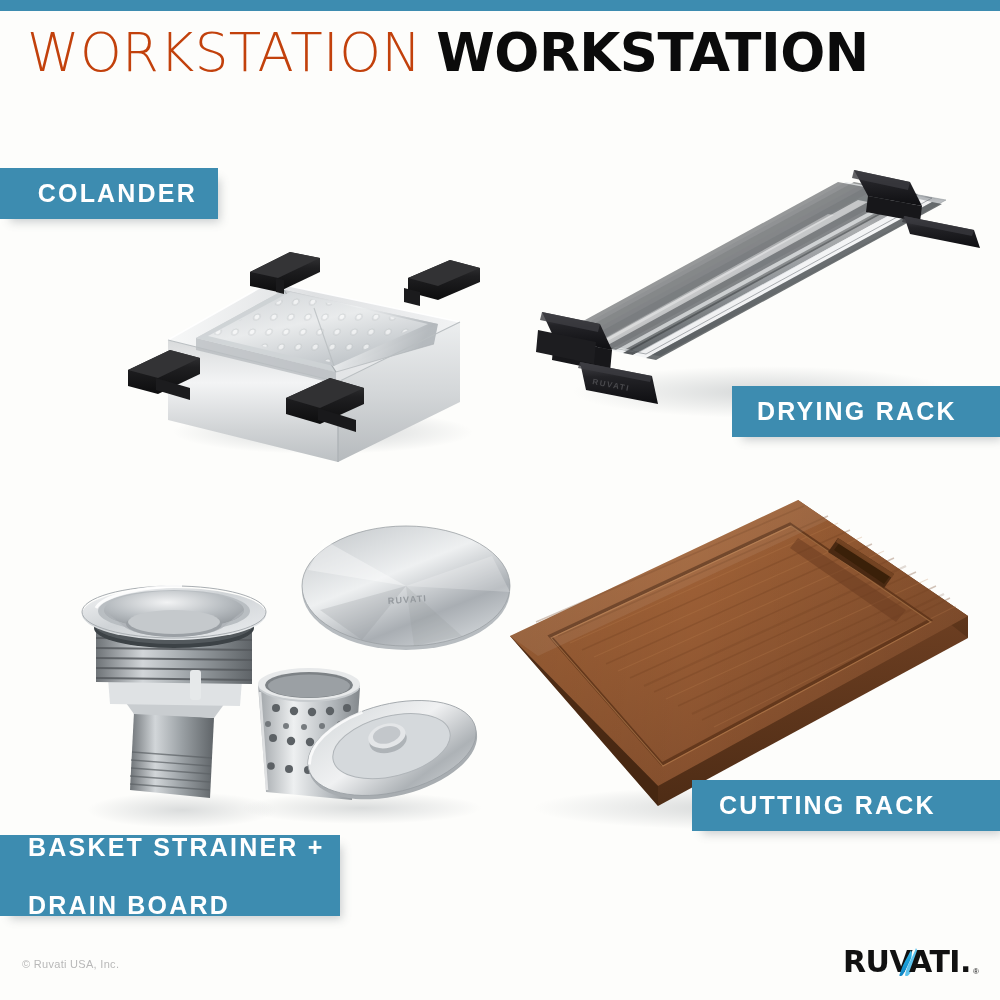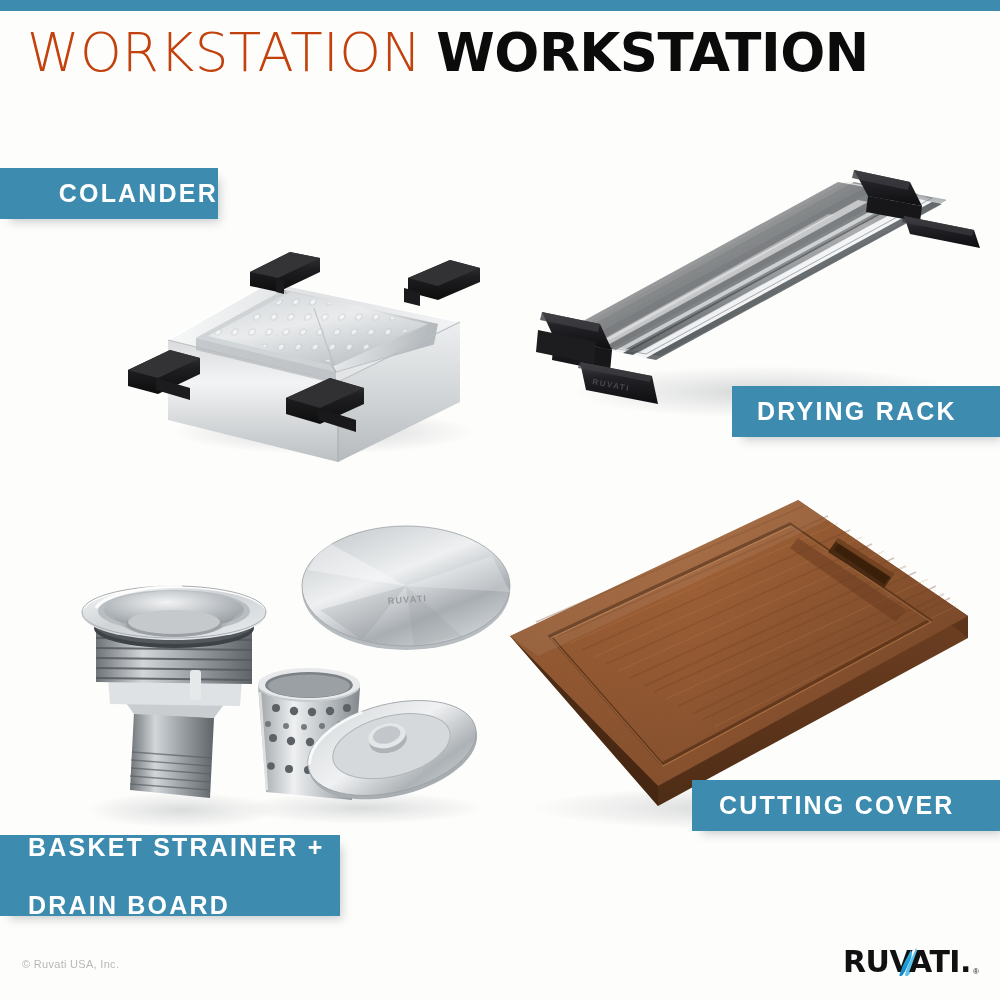--- a/index.html
+++ b/index.html
@@ -26,21 +26,21 @@
 
   
   .plate{
     position:absolute;background:#3d8cb0;color:#ffffff;
     display:flex;align-items:center;
     font-weight:bold;letter-spacing:2.2px;
     box-shadow:6px 7px 9px -4px rgba(90,100,110,0.30);
   }
   .plate span{display:block;}
   .plate.p-colander{left:0;top:168px;width:218px;height:51px;
-     justify-content:flex-end;box-sizing:border-box;font-size:25px;}
+     justify-content:flex-end;padding-right:21px;box-sizing:border-box;font-size:25px;}
   .plate.p-dryingrack{left:732px;top:366px;width:268px;height:51px;
      justify-content:flex-start;padding-left:25px;box-sizing:border-box;font-size:25px;margin-top:20px;}
   .plate.p-cuttingboard{left:692px;top:780px;width:308px;height:51px;
      justify-content:flex-start;padding-left:27px;box-sizing:border-box;font-size:25px;}
   .plate.p-basket{left:0;top:835px;width:340px;height:81px;
      flex-direction:column;align-items:flex-start;justify-content:center;
      padding-left:28px;box-sizing:border-box;font-size:25px;line-height:30px;gap:28px;}
 
   
   .copyright{position:absolute;left:22px;top:958px;font-size:11px;color:#b8b8b8;letter-spacing:0.3px;}
@@ -492,21 +492,21 @@
   <div class="plate p-dryingrack">
     <span>DRYING RACK</span>
   </div>
 
   <div class="plate p-basket">
     <span>BASKET STRAINER +</span>
     <span>DRAIN BOARD</span>
   </div>
 
   <div class="plate p-cuttingboard">
-    <span>CUTTING COVER</span>
+    <span>CUTTING RACK</span>
   </div>
 
   <div class="copyright">© Ruvati USA, Inc.</div>
 
   <div class="logo">
     <svg width="140" height="34" viewBox="0 0 140 34">
       <defs>
         <linearGradient id="flameGrad" x1="0" y1="0" x2="0.3" y2="1">
           <stop offset="0" stop-color="#6fd4f5"></stop>
             <stop offset="0.5" stop-color="#1fa6df"></stop>

